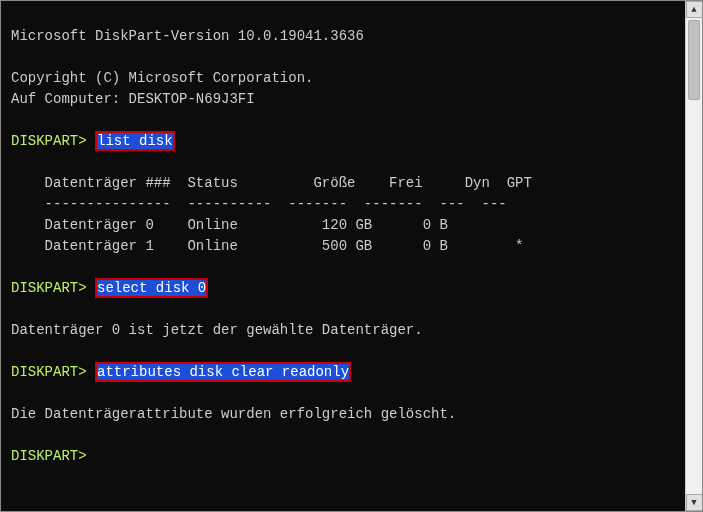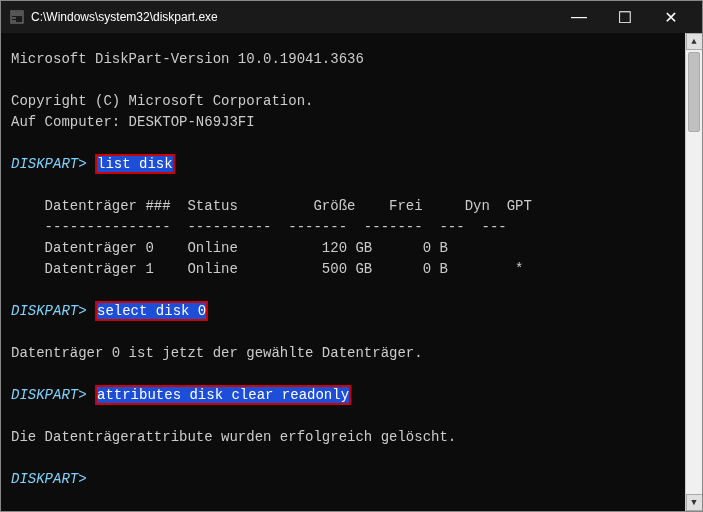--- a/index.html
+++ b/index.html
@@ -70,21 +70,21 @@
       flex: 1;
       overflow: hidden;
     }
 
     .console-area {
       flex: 1;
       background: #0c0c0c;
       color: #cccccc;
       font-size: 14px;
       line-height: 1.5;
-      padding: 16px 10px;
+      padding: 25px 10px;
       overflow-y: auto;
       overflow-x: hidden;
       white-space: pre;
       font-family: 'Courier New', Courier, monospace;
     }
 
     .scrollbar {
       width: 17px;
       background: #f0f0f0;
       display: flex;
@@ -130,44 +130,27 @@
       color: #ffffff;
       border: 2px solid #cc0000;
       display: inline;
     }
 
     .line {
       display: block;
     }
 
     .diskpart-prompt {
-      color: #7dd3fc;
-      font-style: italic;
+      color: #bef264;
     }
   </style>
 </head>
 <body>
 
 <div class="window">
-  <div class="title-bar">
-    <div class="title-bar-icon">
-      <svg width="14" height="14" viewBox="0 0 14 14">
-        <rect x="1" y="1" width="12" height="12" fill="none" stroke="#888" stroke-width="1"></rect>
-        <rect x="2" y="2" width="10" height="4" fill="#555"></rect>
-        <rect x="2" y="7" width="4" height="2" fill="#555"></rect>
-        <rect x="2" y="10" width="4" height="2" fill="#555"></rect>
-      </svg>
-    </div>
-    <span class="title-bar-text">C:\Windows\system32\diskpart.exe</span>
-    <div class="title-bar-controls">
-      <button class="title-bar-btn">—</button>
-      <button class="title-bar-btn">☐</button>
-      <button class="title-bar-btn close">✕</button>
-    </div>
-  </div>
 
   <div class="window-body">
     <div class="console-area"><span class="line">Microsoft DiskPart-Version 10.0.19041.3636</span><span class="line"> </span><span class="line">Copyright (C) Microsoft Corporation.</span><span class="line">Auf Computer: DESKTOP-N69J3FI</span><span class="line"> </span><span class="line"><span class="diskpart-prompt">DISKPART&gt; </span><span class="cmd-highlight">list disk</span></span><span class="line"> </span><span class="line">    Datenträger ###  Status         Größe    Frei     Dyn  GPT</span><span class="line">    ---------------  ----------  -------  -------  ---  ---</span><span class="line">    Datenträger 0    Online          120 GB      0 B</span><span class="line">    Datenträger 1    Online          500 GB      0 B        *</span><span class="line"> </span><span class="line"><span class="diskpart-prompt">DISKPART&gt; </span><span class="cmd-highlight">select disk 0</span></span><span class="line"> </span><span class="line">Datenträger 0 ist jetzt der gewählte Datenträger.</span><span class="line"> </span><span class="line"><span class="diskpart-prompt">DISKPART&gt; </span><span class="cmd-highlight">attributes disk clear readonly</span></span><span class="line"> </span><span class="line">Die Datenträgerattribute wurden erfolgreich gelöscht.</span><span class="line"> </span><span class="line"><span class="diskpart-prompt">DISKPART&gt; </span></span></div>
 
     <div class="scrollbar">
       <div class="scroll-btn">▲</div>
       <div class="scroll-track">
         <div class="scroll-thumb"></div>
       </div>
       <div class="scroll-btn">▼</div>

